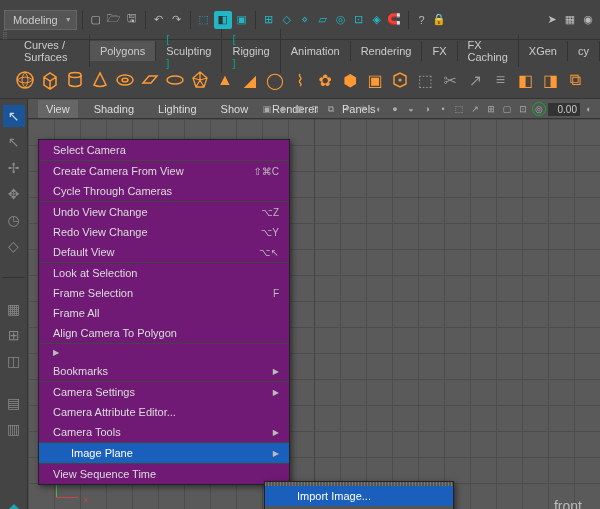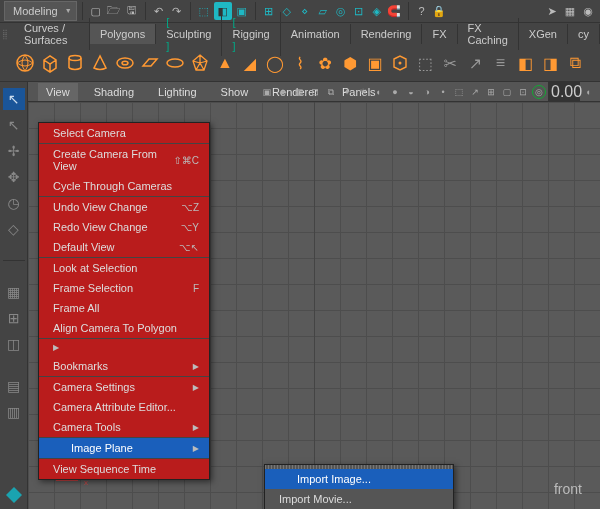--- a/index.html
+++ b/index.html
@@ -1,17 +1,17 @@
 <!DOCTYPE html>
 <html><head>
 <meta charset="utf-8">
 <style>
 * { margin:0; padding:0; box-sizing:border-box; font-family:Arial,Helvetica,sans-serif; }
 body { background:#444; width:600px; height:509px; overflow:hidden; color:#ccc; font-size:11px; position:relative; }
-.topbar { height:23px; background:#444; display:flex; align-items:center; gap:2px; padding:2px 4px; border-bottom:1px solid #333; }
+.topbar { height:40px; background:#444; display:flex; align-items:center; gap:2px; padding:2px 4px; border-bottom:1px solid #333; }
 .workspace-dd { background:#555; color:#ccc; padding:3px 18px 3px 8px; font-size:11px; border:1px solid #666; position:relative; }
 .workspace-dd::after { content:"▼"; font-size:7px; position:absolute; right:4px; top:5px; color:#aaa; }
 .divider { width:1px; height:18px; background:#333; margin:0 3px; }
 .ticon { width:16px; height:16px; display:flex; align-items:center; justify-content:center; font-size:11px; color:#bbb; }
 .ticon.cyan { color:#1fb8c4; }
 .ticon.box { background:#1fb8c4; color:#333; border-radius:2px; width:18px; height:18px; }
 .shelfrow { background:#444; border-bottom:1px solid #333; }
 .tabs { display:flex; align-items:center; height:22px; padding-left:14px; gap:0; }
 .tab { color:#ccc; padding:4px 10px; font-size:11px; border-right:1px solid #333; cursor:pointer; }
 .tab.active { background:#555; }
@@ -26,37 +26,37 @@
 .ltool { width:22px; height:22px; display:flex; align-items:center; justify-content:center; font-size:14px; color:#888; }
 .ltool.blue { background:#1a5599; color:#cde; }
 .lsp { height:12px; }
 
 .viewport-wrap { flex:1; display:flex; flex-direction:column; }
 .panel-menubar { height:20px; background:#555; display:flex; align-items:center; gap:8px; padding-left:10px; border-bottom:1px solid #333; }
 .pmenu { padding:3px 8px; font-size:11px; color:#ddd; cursor:pointer; }
 .pmenu.active { background:#666; }
 .panel-iconrow { position:absolute; top:0; right:4px; display:flex; gap:2px; align-items:center; height:20px; }
 .picon { width:14px; height:14px; font-size:9px; color:#aaa; display:flex; align-items:center; justify-content:center; }
-.numval { background:#333; color:#ccc; font-size:16px; padding:1px 3px; width:32px; text-align:right; }
+.numval { background:#333; color:#ccc; font-size:10px; padding:1px 3px; width:32px; text-align:right; }
 
 .viewport { flex:1; position:relative; background:#5a5a5a; overflow:hidden; }
 .gridbg { position:absolute; inset:0; background-image:
   linear-gradient(#4d4d4d 1px, transparent 1px),
   linear-gradient(90deg, #4d4d4d 1px, transparent 1px);
   background-size:26px 26px; }
 .gridbg::before { content:""; position:absolute; left:50%; top:0; bottom:0; width:1px; background:#444; }
 .front-label { position:absolute; bottom:12px; right:18px; color:#bbb; font-size:14px; }
 .axis { position:absolute; bottom:24px; left:24px; width:30px; height:30px; }
 .axis .ay { position:absolute; left:4px; bottom:4px; width:1px; height:22px; background:#4b4; }
 .axis .ax { position:absolute; left:4px; bottom:4px; height:1px; width:22px; background:#c44; }
 .axis .al { position:absolute; font-size:8px; }
 .blue-diamond { position:absolute; bottom:4px; left:4px; width:20px; height:20px; }
 
 
-.dropdown { position:absolute; top:20px; left:10px; width:172px; background:#b91c1c; border:1px solid #222; box-shadow:2px 2px 6px rgba(0,0,0,0.5); z-index:5; }
+.dropdown { position:absolute; top:20px; left:10px; width:252px; background:#701a75; border:1px solid #222; box-shadow:2px 2px 6px rgba(0,0,0,0.5); z-index:5; }
 .dd-item { display:flex; justify-content:space-between; align-items:center; padding:4px 10px 4px 14px; font-size:11px; color:#ddd; cursor:pointer; position:relative; }
 .dd-item .sc { color:#bbb; font-size:10px; }
 .dd-item.hl { background:#1a5fbb; color:#fff;padding-left:32px; }
 .dd-item .arrow { font-size:8px; color:#bbb; }
 .dd-sep { height:1px; background:#444; margin:0; }
 
 .submenu { position:absolute; top:362px; left:236px; width:190px; background:#555; border:1px solid #222; box-shadow:2px 2px 6px rgba(0,0,0,0.5); z-index:6; }
 .sub-top-dots { height:4px; background:repeating-linear-gradient(90deg,#777 0 1px,transparent 1px 3px); }
 </style>
 </head>

